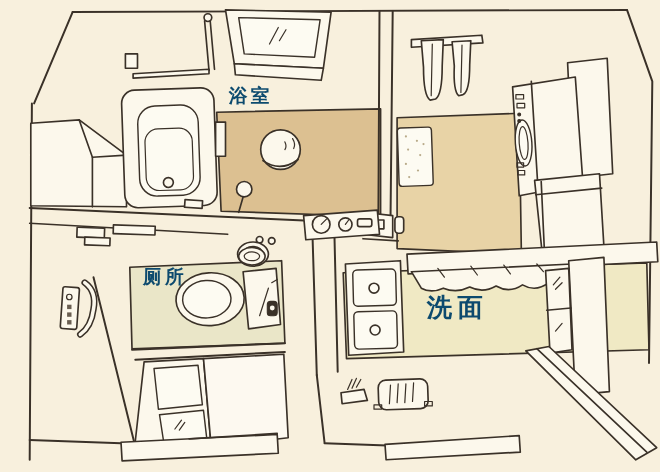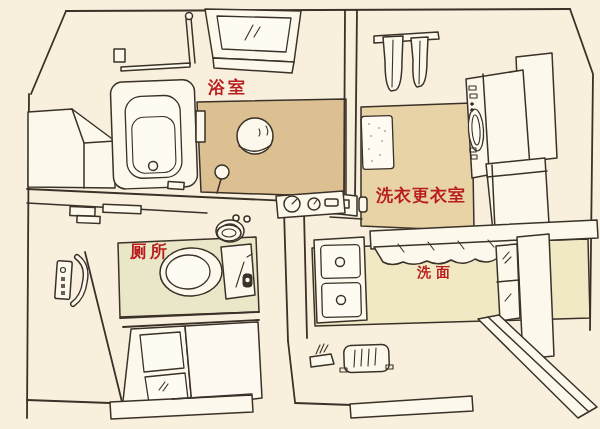--- a/index.html
+++ b/index.html
@@ -18,24 +18,24 @@
   .w18{stroke-width:1.8;}
   .w11{stroke-width:1.1;}
   .floor{stroke:var(--ink);stroke-width:1.5;}
   .obj{fill:var(--obj);stroke:var(--ink);stroke-width:1.5;}
   .obj2{fill:#fdfbf2;stroke:var(--ink);stroke-width:1.3;}
   .obj3{fill:#fdf9f0;stroke:var(--ink);stroke-width:1.5;}
   .inkfill{fill:var(--ink);stroke:var(--ink);}
   .btn{fill:#6a5f52;stroke:none;}
   .dot{fill:#b9ab8a;stroke:none;}
   .label{
-    position:absolute;color:#b91c1c;font-size:17px;font-weight:700;
+    position:absolute;color:#0c4a6e;font-size:17px;font-weight:700;
     letter-spacing:3px;font-family:Liberation Sans, sans-serif;white-space:nowrap;
   }
-  .label.lg{font-size:14px;letter-spacing:5px;margin-left:29px;}
+  .label.lg{font-size:23px;letter-spacing:5px;}
   .label.tight{letter-spacing:1px;}
 </style>
 </head>
 <body>
 
 <div class="stage">
   <svg width="600" height="429" viewBox="0 0 600 429">
 
     <g>
       <path class="floor" d="M197,102 L346,99 L346,197 L201,192 Z" fill="#dcc091"></path>
@@ -252,16 +252,15 @@
     <g>
       <path class="obj3" d="M185,326 L258,322 L262,398 L192,406 Z"></path>
     </g>
     <g>
       <path class="obj" d="M110,402 L252,395 L253,412 L111,419 Z"></path>
       <path class="ink" d="M172,399 L252,394"></path>
     </g>
   </svg>
 
   <div class="label" style="left:208px;top:76px">浴室</div>
-  <div class="label tight" style="left:376px;top:184px">洗衣更衣室</div>
   <div class="label" style="left:130px;top:240px">厕所</div>
   <div class="label lg" style="left:388px;top:264px">洗面</div>
 </div>
 
 </body></html>

